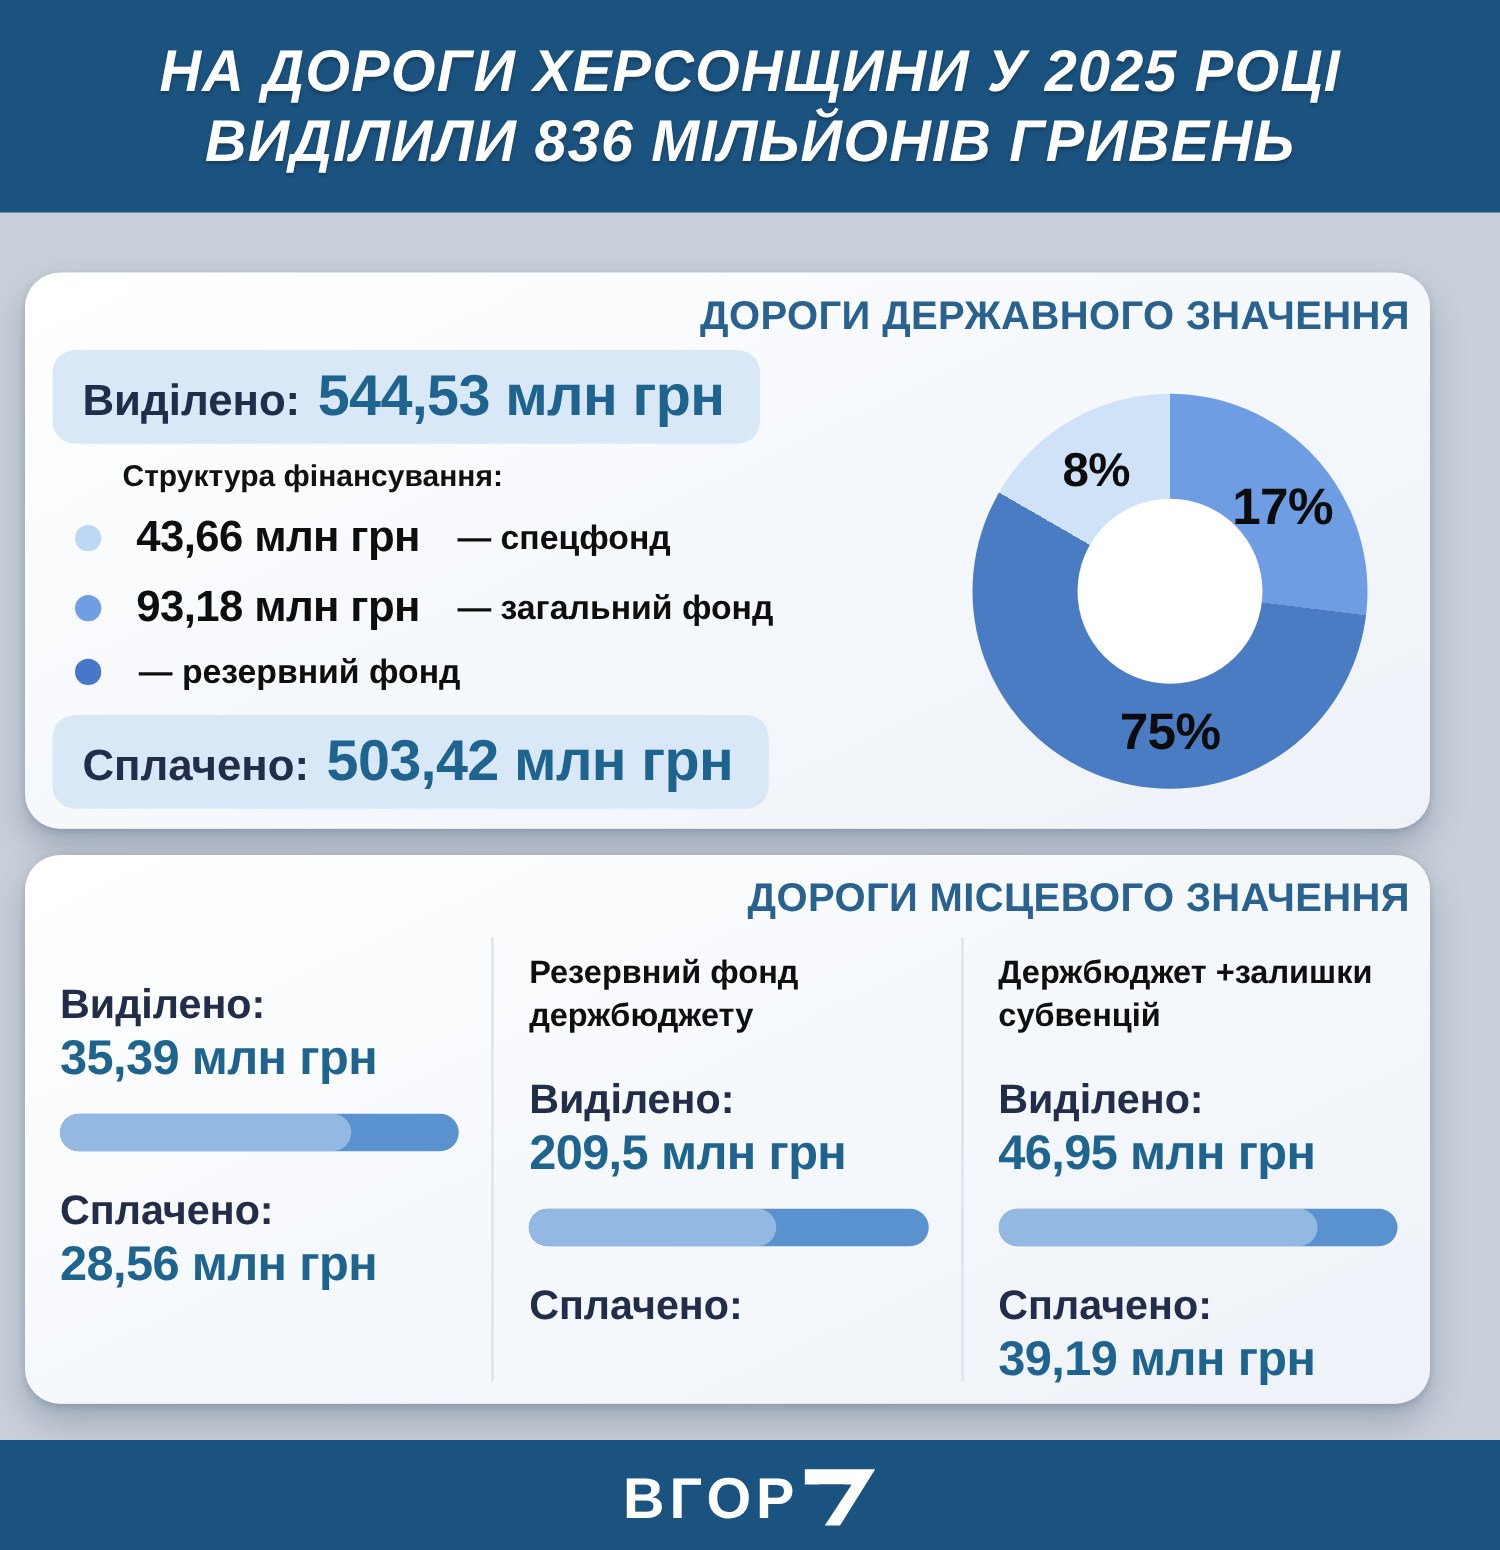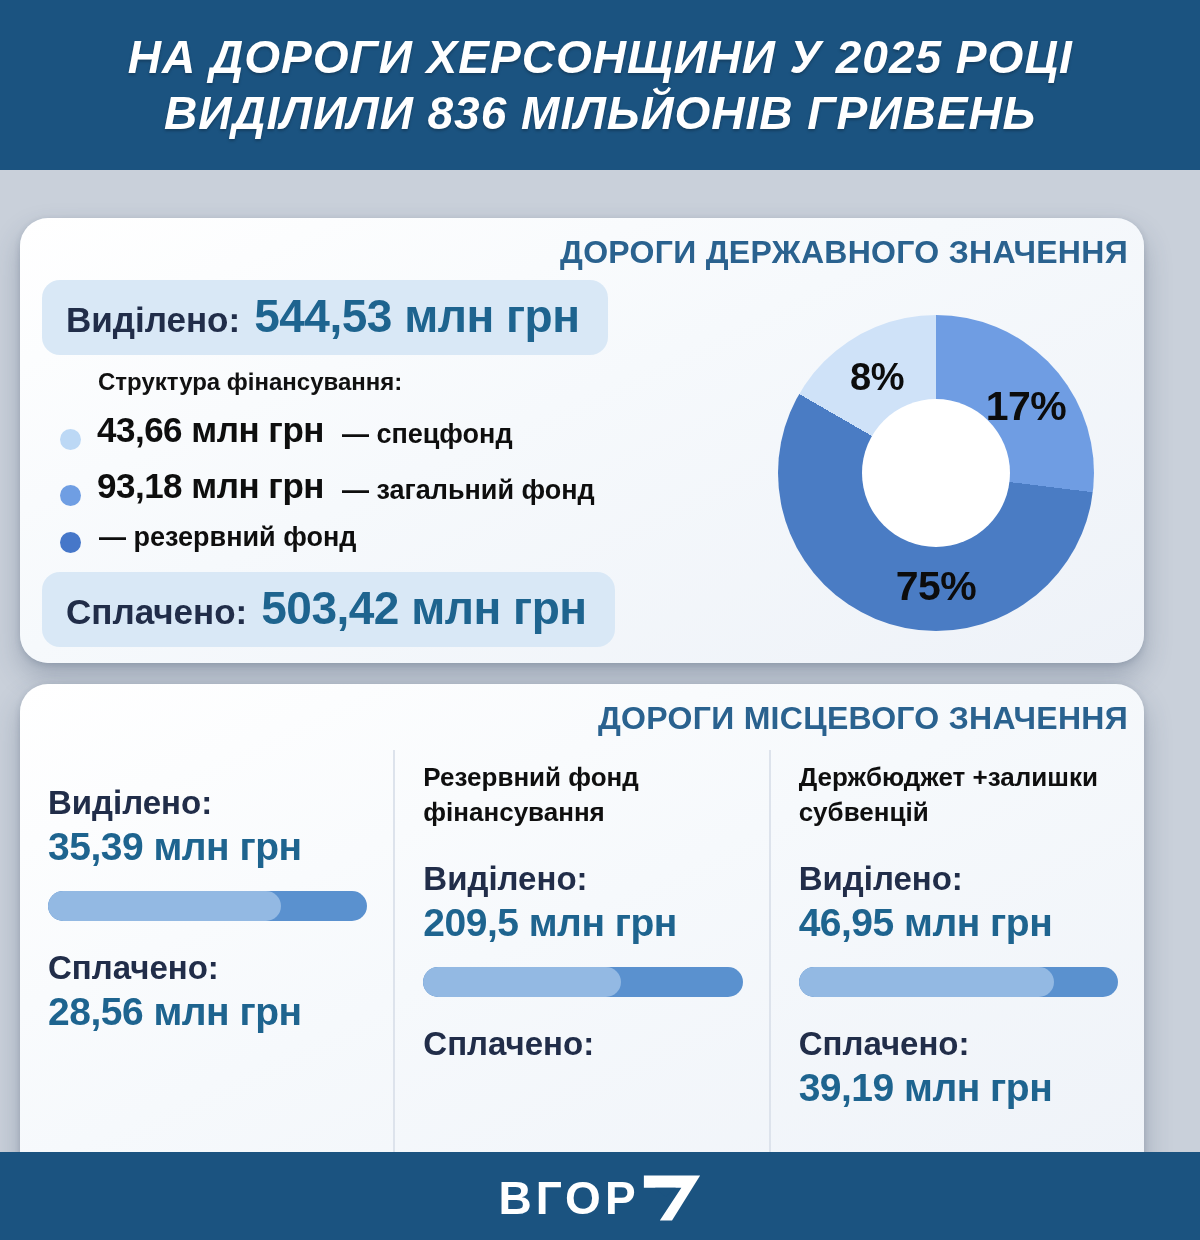--- a/index.html
+++ b/index.html
@@ -26,21 +26,21 @@
   .card{
     position:absolute;left:20px;width:1124px;border-radius:28px;
     background:linear-gradient(155deg,#ffffff 0%,#f6f9fc 45%,#eef2f8 100%);
     box-shadow:0 14px 28px rgba(45,65,95,.28),0 2px 6px rgba(45,65,95,.18);
   }
   .card-title{
     position:absolute;top:16px;right:16px;
     color:#2a628f;font-size:32px;font-weight:800;letter-spacing:.3px;
   }
   #card-state{top:218px;height:445px;}
-  #card-local{top:684px;height:557px;}
+  #card-local{top:684px;height:439px;}
 
   
   .pill{
     position:absolute;left:22px;
     background:#d9e8f6;border-radius:18px;
     display:flex;align-items:baseline;gap:14px;
     padding:9px 28px 12px 24px;white-space:nowrap;
   }
   .pill .pill-label{font-size:35px;font-weight:700;color:#212d49;}
   .pill .pill-value{font-size:46px;font-weight:800;color:#1e648f;letter-spacing:-.5px;}
@@ -48,21 +48,21 @@
   #pill-paid{top:354px;}
 
   .structure-heading{
     position:absolute;left:78px;top:150px;
     font-size:24px;font-weight:700;color:#111111;
   }
   .bullet-list{
     position:absolute;left:40px;top:192px;
     display:flex;flex-direction:column;gap:16px;
   }
-  .bullet-row{display:flex;align-items:flex-end;gap:16px;white-space:nowrap;}
+  .bullet-row{display:flex;align-items:center;gap:28px;white-space:nowrap;}
   .bullet-dot{width:21px;height:21px;border-radius:50%;flex:0 0 auto;}
   .bullet-amount{font-size:35px;font-weight:800;color:#0e0e0e;letter-spacing:-.5px;}
   .bullet-name{font-size:27px;font-weight:700;color:#0e0e0e;margin-left:2px;}
 
   
   .donut{
     position:absolute;left:758px;top:97px;width:316px;height:316px;border-radius:50%;
   }
   .donut-hole{
     position:absolute;inset:84px;border-radius:50%;background:#ffffff;
@@ -164,21 +164,21 @@
       <div class="row-label">Виділено:</div>
       <div class="row-value">35,39 млн грн</div>
       <div class="bar">
         <div class="bar-fill" style="width: 73%;"></div>
       </div>
       <div class="row-label paid-label">Сплачено:</div>
       <div class="row-value">28,56 млн грн</div>
     </div>
 
     <div class="col">
-      <div class="col-heading">Резервний фонд фінансування</div>
+      <div class="col-heading">Резервний фонд держбюджету</div>
       <div class="row-label">Виділено:</div>
       <div class="row-value">209,5 млн грн</div>
       <div class="bar">
         <div class="bar-fill" style="width: 62%;"></div>
       </div>
       <div class="row-label paid-label">Сплачено:</div>
     </div>
 
     <div class="col">
       <div class="col-heading">Держбюджет +залишки субвенцій</div>

